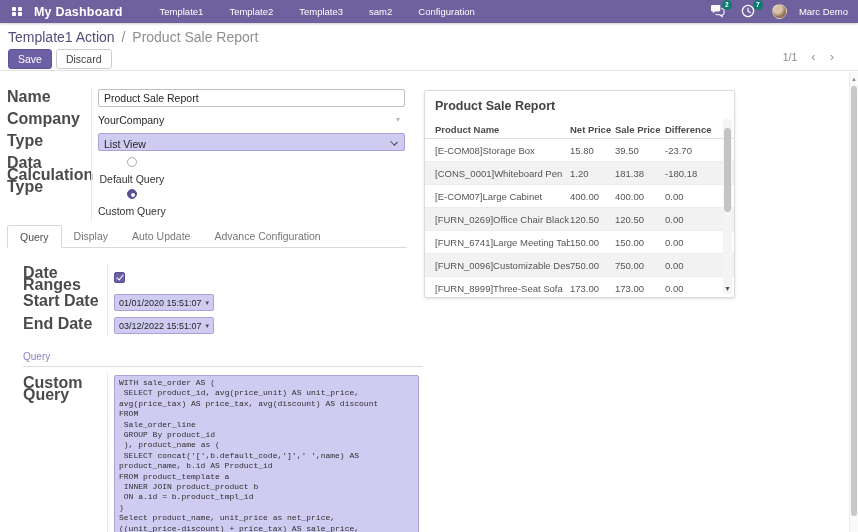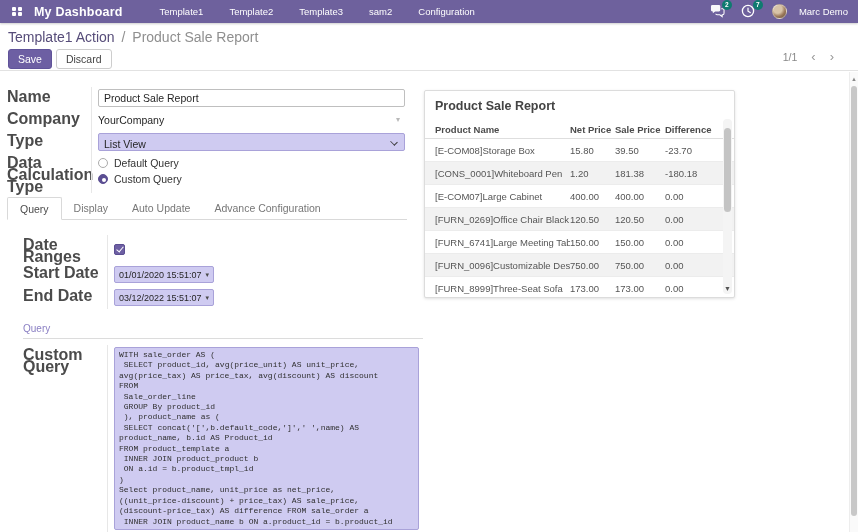--- a/index.html
+++ b/index.html
@@ -56,21 +56,21 @@
   .o-field.tall { align-items:flex-start; }
   .txt-input { width:307px; height:18px; border:1px solid #bfbfbf; border-radius:2px;
     font-size:10.5px; padding:1px 5px; color:#262626; font-family:"Liberation Sans", sans-serif; }
   .ro-field { width:307px; position:relative; font-size:10.5px; color:#262626; padding:2px 5px 2px 0; }
   .ro-caret { position:absolute; right:5px; top:3px; color:#b9b9b9; font-size:8px; }
   .select { width:307px; height:18px; background:#cfcbf1; border:1px solid #a9a2d9; border-radius:2px;
     font-size:10.5px; color:#262626; display:flex; align-items:flex-end; padding:0 5px; position:relative; cursor:pointer; }
   .chevron { position:absolute; right:7px; top:5px; width:6px; height:6px;
     border-right:1.6px solid #3a3a3a; border-bottom:1.6px solid #3a3a3a; transform:rotate(45deg) scaleY(.8); }
   .radio-group { display:flex; flex-direction:column; gap:4px; padding:2px 0; }
-  .radio-opt { display:flex; align-items:center; gap:6px; font-size:10.5px; color:#333; cursor:pointer; }
+  .radio-opt { display:flex; align-items:center; gap:6px; font-size:10.5px; color:#333; cursor:pointer;flex-direction:column; }
   .radio { width:10px; height:10px; border-radius:50%; border:1px solid #ababab; background:#fff; position:relative; }
   .radio.sel { border-color:#5b4e92; background:#5b4e92; }
   .radio.sel::after { content:""; position:absolute; left:3px; top:3px; width:4px; height:4px; border-radius:50%; background:#fff; }
 
   
   .tabs { display:flex; margin-top:4px; border-bottom:1px solid #d9d9d9; height:23px; width:400px; }
   .tab { font-size:10.5px; color:#777; padding:5px 12px; cursor:pointer; }
   .tab.active { color:#4b4b4b; background:#fff; border:1px solid #d9d9d9; border-bottom:1px solid #fff;
     border-radius:2px 2px 0 0; margin-bottom:-1px; }
 

